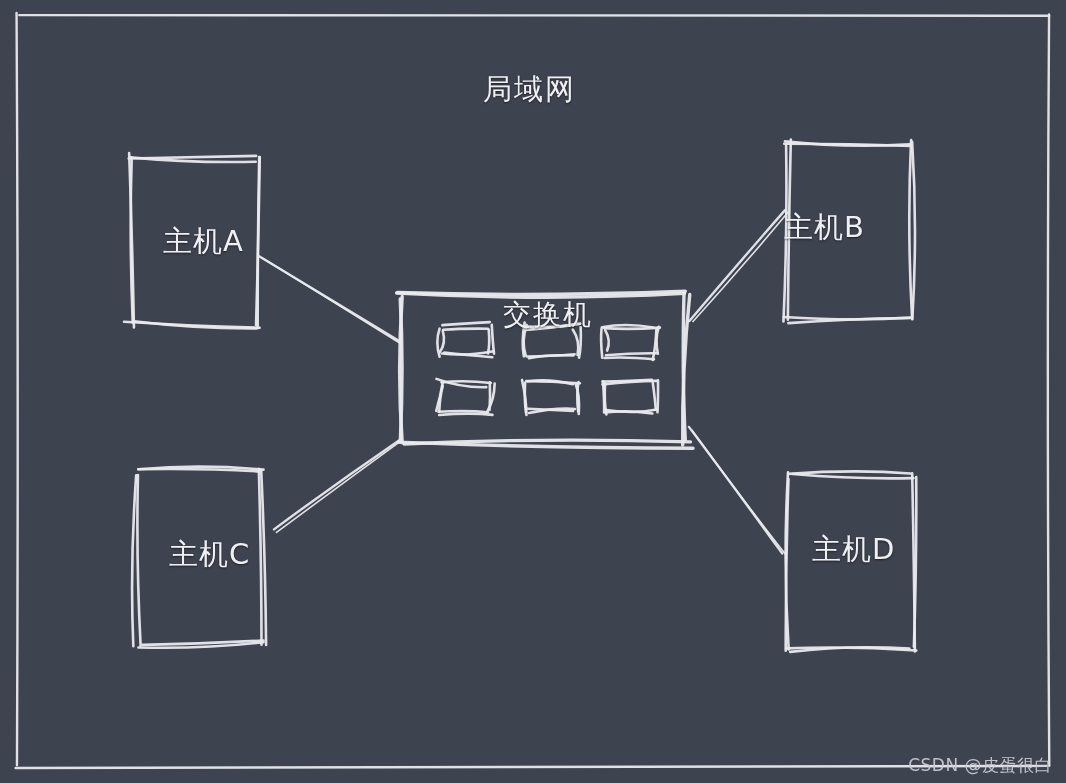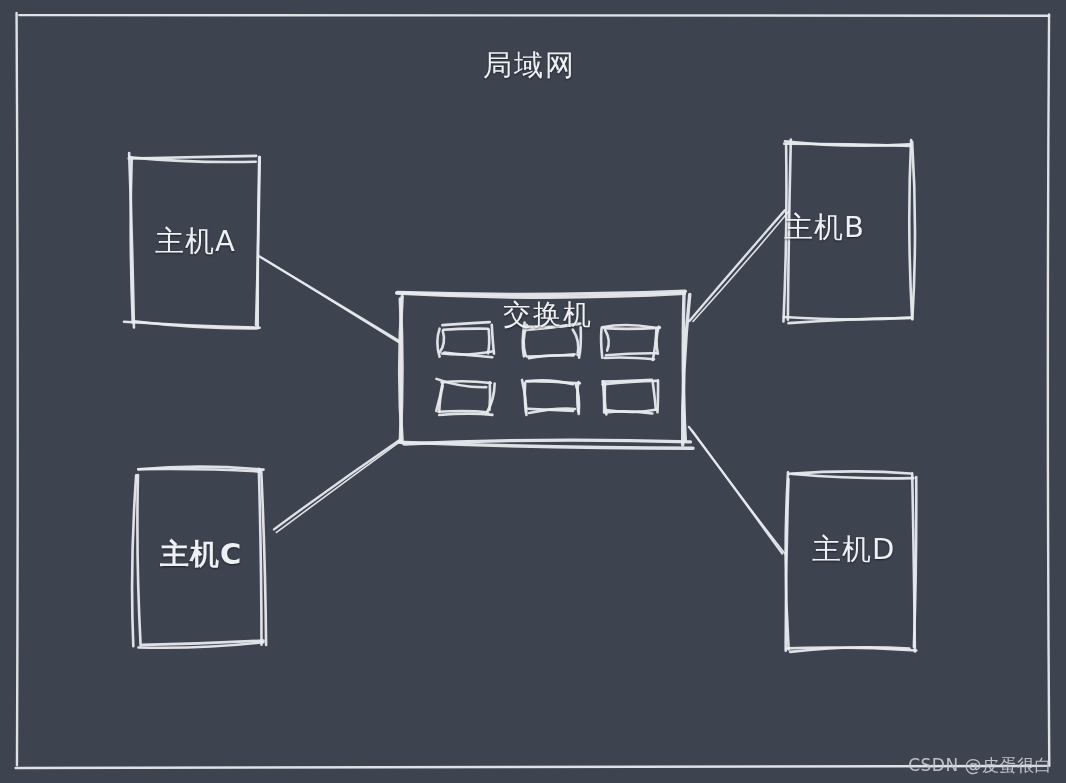--- a/index.html
+++ b/index.html
@@ -30,20 +30,21 @@
     user-select: none;
     pointer-events: none;
   }
   .host-label {
     font-size: 29px;
     letter-spacing: 1px;
   }
   .title-label {
     font-size: 29px;
     letter-spacing: 2px;
+    margin-top: 24px;
   }
   .switch-label {
     font-size: 28px;
     letter-spacing: 2px;
     margin-top: 44px;
   }
   .watermark {
     position: absolute;
     right: 14px;
     bottom: 6px;
@@ -193,20 +194,20 @@
       <g>
         <path d="M 688.9312088491075 426.89882654012126 Q 737.4021315307087 491.4059900590805 782.1670123102921 553.4186645397072" fill="none" stroke="#e8eaee" stroke-width="2.4" stroke-linecap="round" stroke-opacity="0.95"></path>
         <path d="M 692.0841503148359 430.23587226948507 Q 737.2008609299087 492.81615666268215 785.8575496682234 554.7746829987851" fill="none" stroke="#e8eaee" stroke-width="1.6" stroke-linecap="round" stroke-opacity="0.95"></path>
       </g>
     </svg>
 
   <div class="label title-label" style="left:483px; top:46px;">局域网</div>
 
   <div class="label switch-label" style="left:503px; top:252px;">交换机</div>
 
-  <div class="label host-label" style="left:155px; top:222px;text-align:right;">主机A</div>
+  <div class="label host-label" style="left:163px; top:222px;text-align:right;">主机A</div>
   <div class="label host-label" style="left:784px; top:208px;">主机B</div>
-  <div class="label host-label" style="left:160px; top:535px;font-weight:bold;">主机C</div>
+  <div class="label host-label" style="left:169px; top:535px;">主机C</div>
   <div class="label host-label" style="left:812px; top:530px;">主机D</div>
 
   <div class="watermark">CSDN @皮蛋很白</div>
 
 </div>
 
 </body></html>

